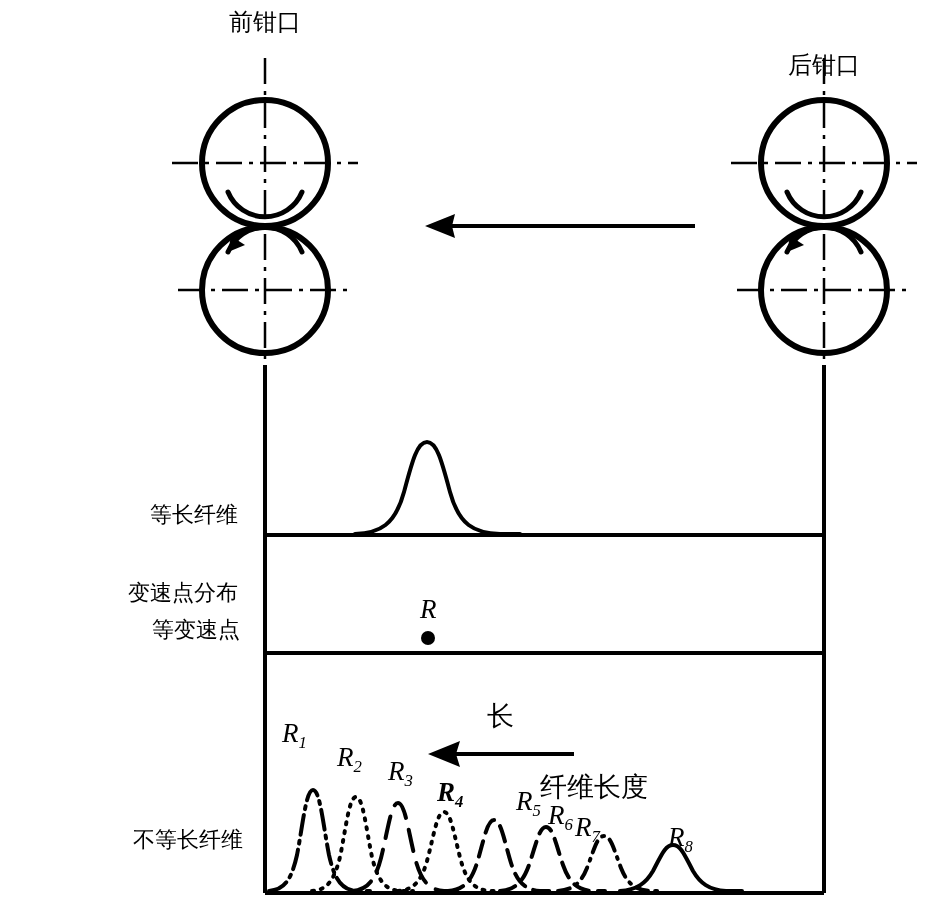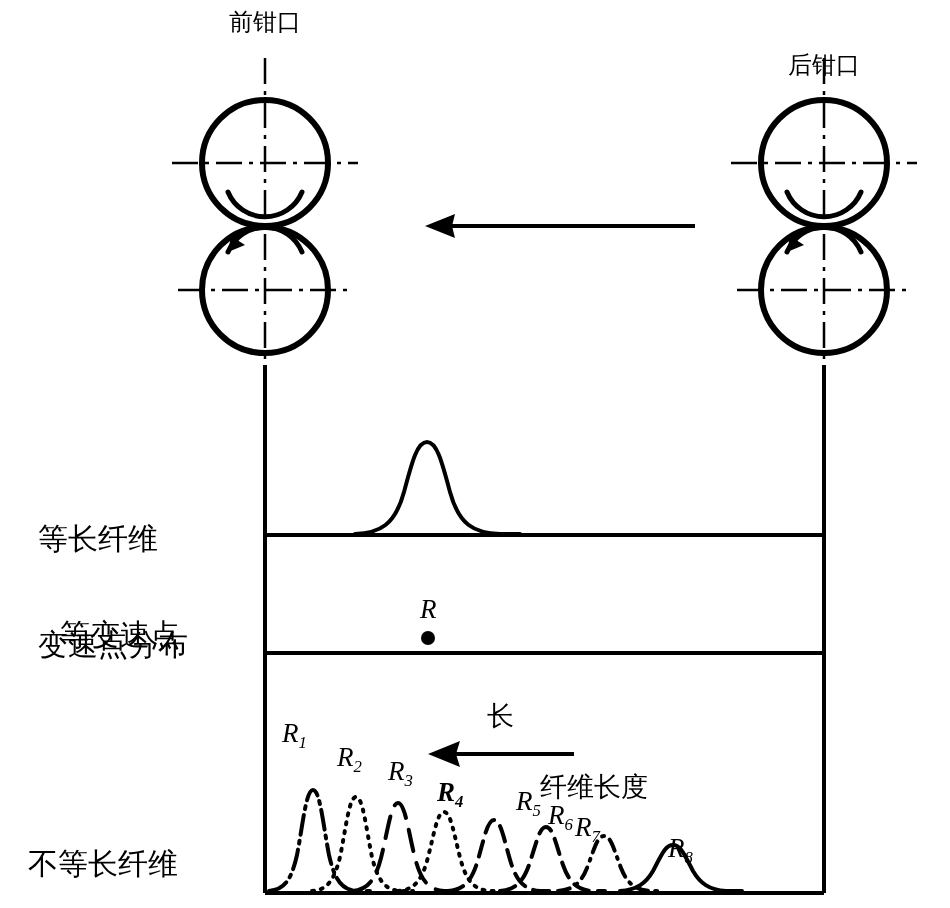--- a/index.html
+++ b/index.html
@@ -30,23 +30,23 @@
     white-space: pre;
     line-height: 1.18;
   }
   .nip-label {
     font-size: 24px;
     font-family: "DejaVu Sans", sans-serif;
     font-weight: 400;
     text-align: center;
   }
   .side-label {
-    font-size: 30px;
+    font-size: 22px;
     font-family: "DejaVu Sans", sans-serif;
-    text-align: left;
+    text-align: right;
   }
   .math-label {
     font-family: "Liberation Serif", "DejaVu Serif", serif;
     font-style: italic;
     font-size: 27px;
   }
   .math-label sub {
     font-size: 0.62em;
     font-style: italic;
   }
@@ -158,15 +158,15 @@
 
   <div class="lbl arrow-text" style="left:540px; top:763px;margin-top:8px;">纤维长度</div>
 
   <div class="lbl math-label" style="left:282px; top:718px;"><span>R</span><sub>1</sub></div>
   <div class="lbl math-label" style="left:337px; top:733px;margin-top:9px;"><span>R</span><sub>2</sub></div>
   <div class="lbl math-label" style="left:388px; top:756px;"><span>R</span><sub>3</sub></div>
   <div class="lbl math-label" style="left:437px; top:777px;font-weight:bold;"><span>R</span><sub>4</sub></div>
   <div class="lbl math-label" style="left:516px; top:786px;"><span>R</span><sub>5</sub></div>
   <div class="lbl math-label" style="left:548px; top:800px;"><span>R</span><sub>6</sub></div>
   <div class="lbl math-label" style="left:575px; top:812px;"><span>R</span><sub>7</sub></div>
-  <div class="lbl math-label" style="left:668px; top:822px;margin-top:11px;"><span>R</span><sub>8</sub></div>
+  <div class="lbl math-label" style="left:668px; top:822px;"><span>R</span><sub>8</sub></div>
 
 </div>
 
 </body></html>

